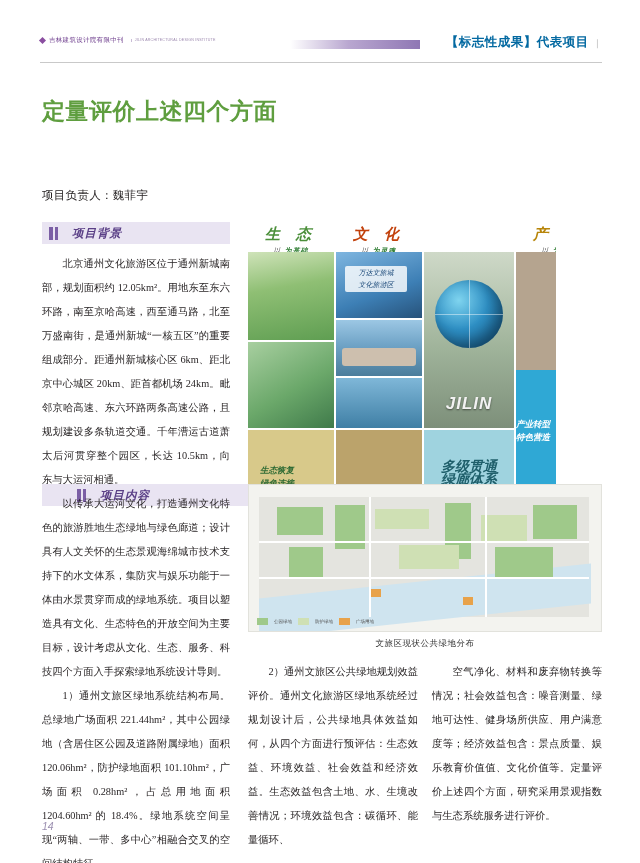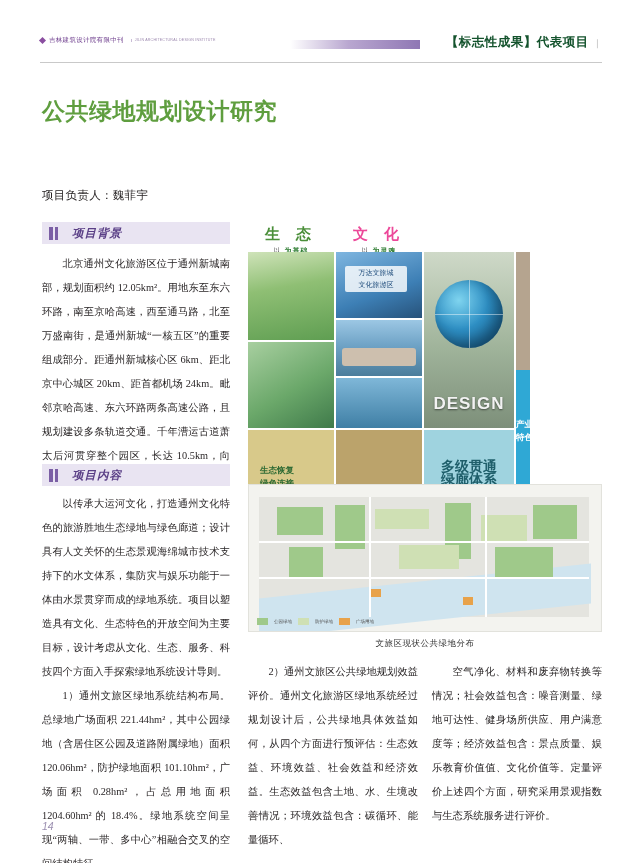--- a/index.html
+++ b/index.html
@@ -69,21 +69,21 @@
     position: absolute;
     right: 0; top: 0;
     font-size: 12.5px;
     font-family: "Liberation Sans", sans-serif;
     font-weight: bold;
     color: #2b2b2b;
     letter-spacing: .5px;
     white-space: nowrap;
   }
   .hdr-right .mark {
-    color: #14532d;
+    color: #0369a1;
   }
   .hdr-right .tail {
     color: #a9a9a9;
     font-weight: normal;
     font-size: 9px;
     margin-left: 4px;
   }
   .hdr-rule {
     position: absolute;
     left: 40px; top: 62px;
@@ -140,21 +140,21 @@
   .sect .stxt {
     font-family: "Liberation Sans", sans-serif;
     font-size: 11.5px;
     color: #5a3f86;
     font-weight: bold;
     margin-left: 14px;
     letter-spacing: 1px;
     font-style: italic;
   }
   #sect-bg { top: 222px; }
-  #sect-ct { top: 464px; }
+  #sect-ct { top: 484px; padding-left: 28px; }
 
   
   .col {
     position: absolute;
     font-size: 10.3px;
     line-height: 24px;
     text-align: justify;
     text-justify: inter-ideograph;
     color: #231f20;
     font-family: "Liberation Serif", serif;
@@ -177,45 +177,46 @@
   }
   #col-right {
     left: 432px; top: 660px;
     width: 170px;
   }
 
   
   .fig1 {
     position: absolute;
     left: 248px; top: 222px;
-    width: 282px;
+    width: 308px;
     height: 338px;
     background: #fff;
     overflow: hidden;
+    font-style: italic;
   }
   .f1-col {
     position: absolute;
     top: 0;
     height: 338px;
   }
   .f1-eco   { left: 0px;   width: 86px; }
   .f1-cul   { left: 88px;  width: 86px; }
   .f1-globe { left: 176px; width: 90px; }
   .f1-ind   { left: 268px; width: 86px; }
 
   .f1-head {
     font-family: "Liberation Sans", sans-serif;
     font-weight: bold;
     font-size: 15px;
     letter-spacing: 6px;
     text-align: center;
     padding-top: 3px;
   }
   .f1-head.eco { color: #4b8f3a; }
-  .f1-head.cul { color: #ec4899; }
+  .f1-head.cul { color: #c2410c; }
   .f1-head.ind { color: #b8860b; }
 
   .f1-sub {
     font-family: "Liberation Sans", sans-serif;
     font-size: 7px;
     color: #555;
     text-align: center;
     margin-top: 2px;
     letter-spacing: 1px;
   }
@@ -449,21 +450,21 @@
       <span class="hdr-left-en">JILIN ARCHITECTURAL DESIGN INSTITUTE</span>
     </div>
     <div class="hdr-bar"></div>
     <div class="hdr-right">
       <span class="mark">【标志性成果】代表项目</span><span class="tail">｜</span>
     </div>
   </div>
   <div class="hdr-rule"></div>
 
   <div class="title-block">
-    <div class="title-line">公共绿地规划设计研究</div>
+    <div class="title-line">定量评价上述四个方面</div>
   </div>
 
   <div class="owner">项目负责人：魏菲宇</div>
 
   <div class="sect" id="sect-bg">
     <span class="tick"></span>
     <span class="tick2"></span>
     <span class="stxt">项目背景</span>
   </div>
   <div class="col" id="col-bg">
@@ -523,21 +524,21 @@
       <div class="cul-img3"></div>
       <div class="cul-band"></div>
     </div>
 
     <div class="f1-col f1-globe">
       <div class="globe-img">
         <div class="globe-ball">
           <span class="mer"></span>
           <span class="eq"></span>
         </div>
-        <div class="globe-word">DESIGN</div>
+        <div class="globe-word">JILIN</div>
       </div>
       <div class="globe-band">
         <div class="lbl">
           <div>多级贯通</div>
           <div>绿廊体系</div>
         </div>
       </div>
     </div>
 
     <div class="f1-col f1-ind">

